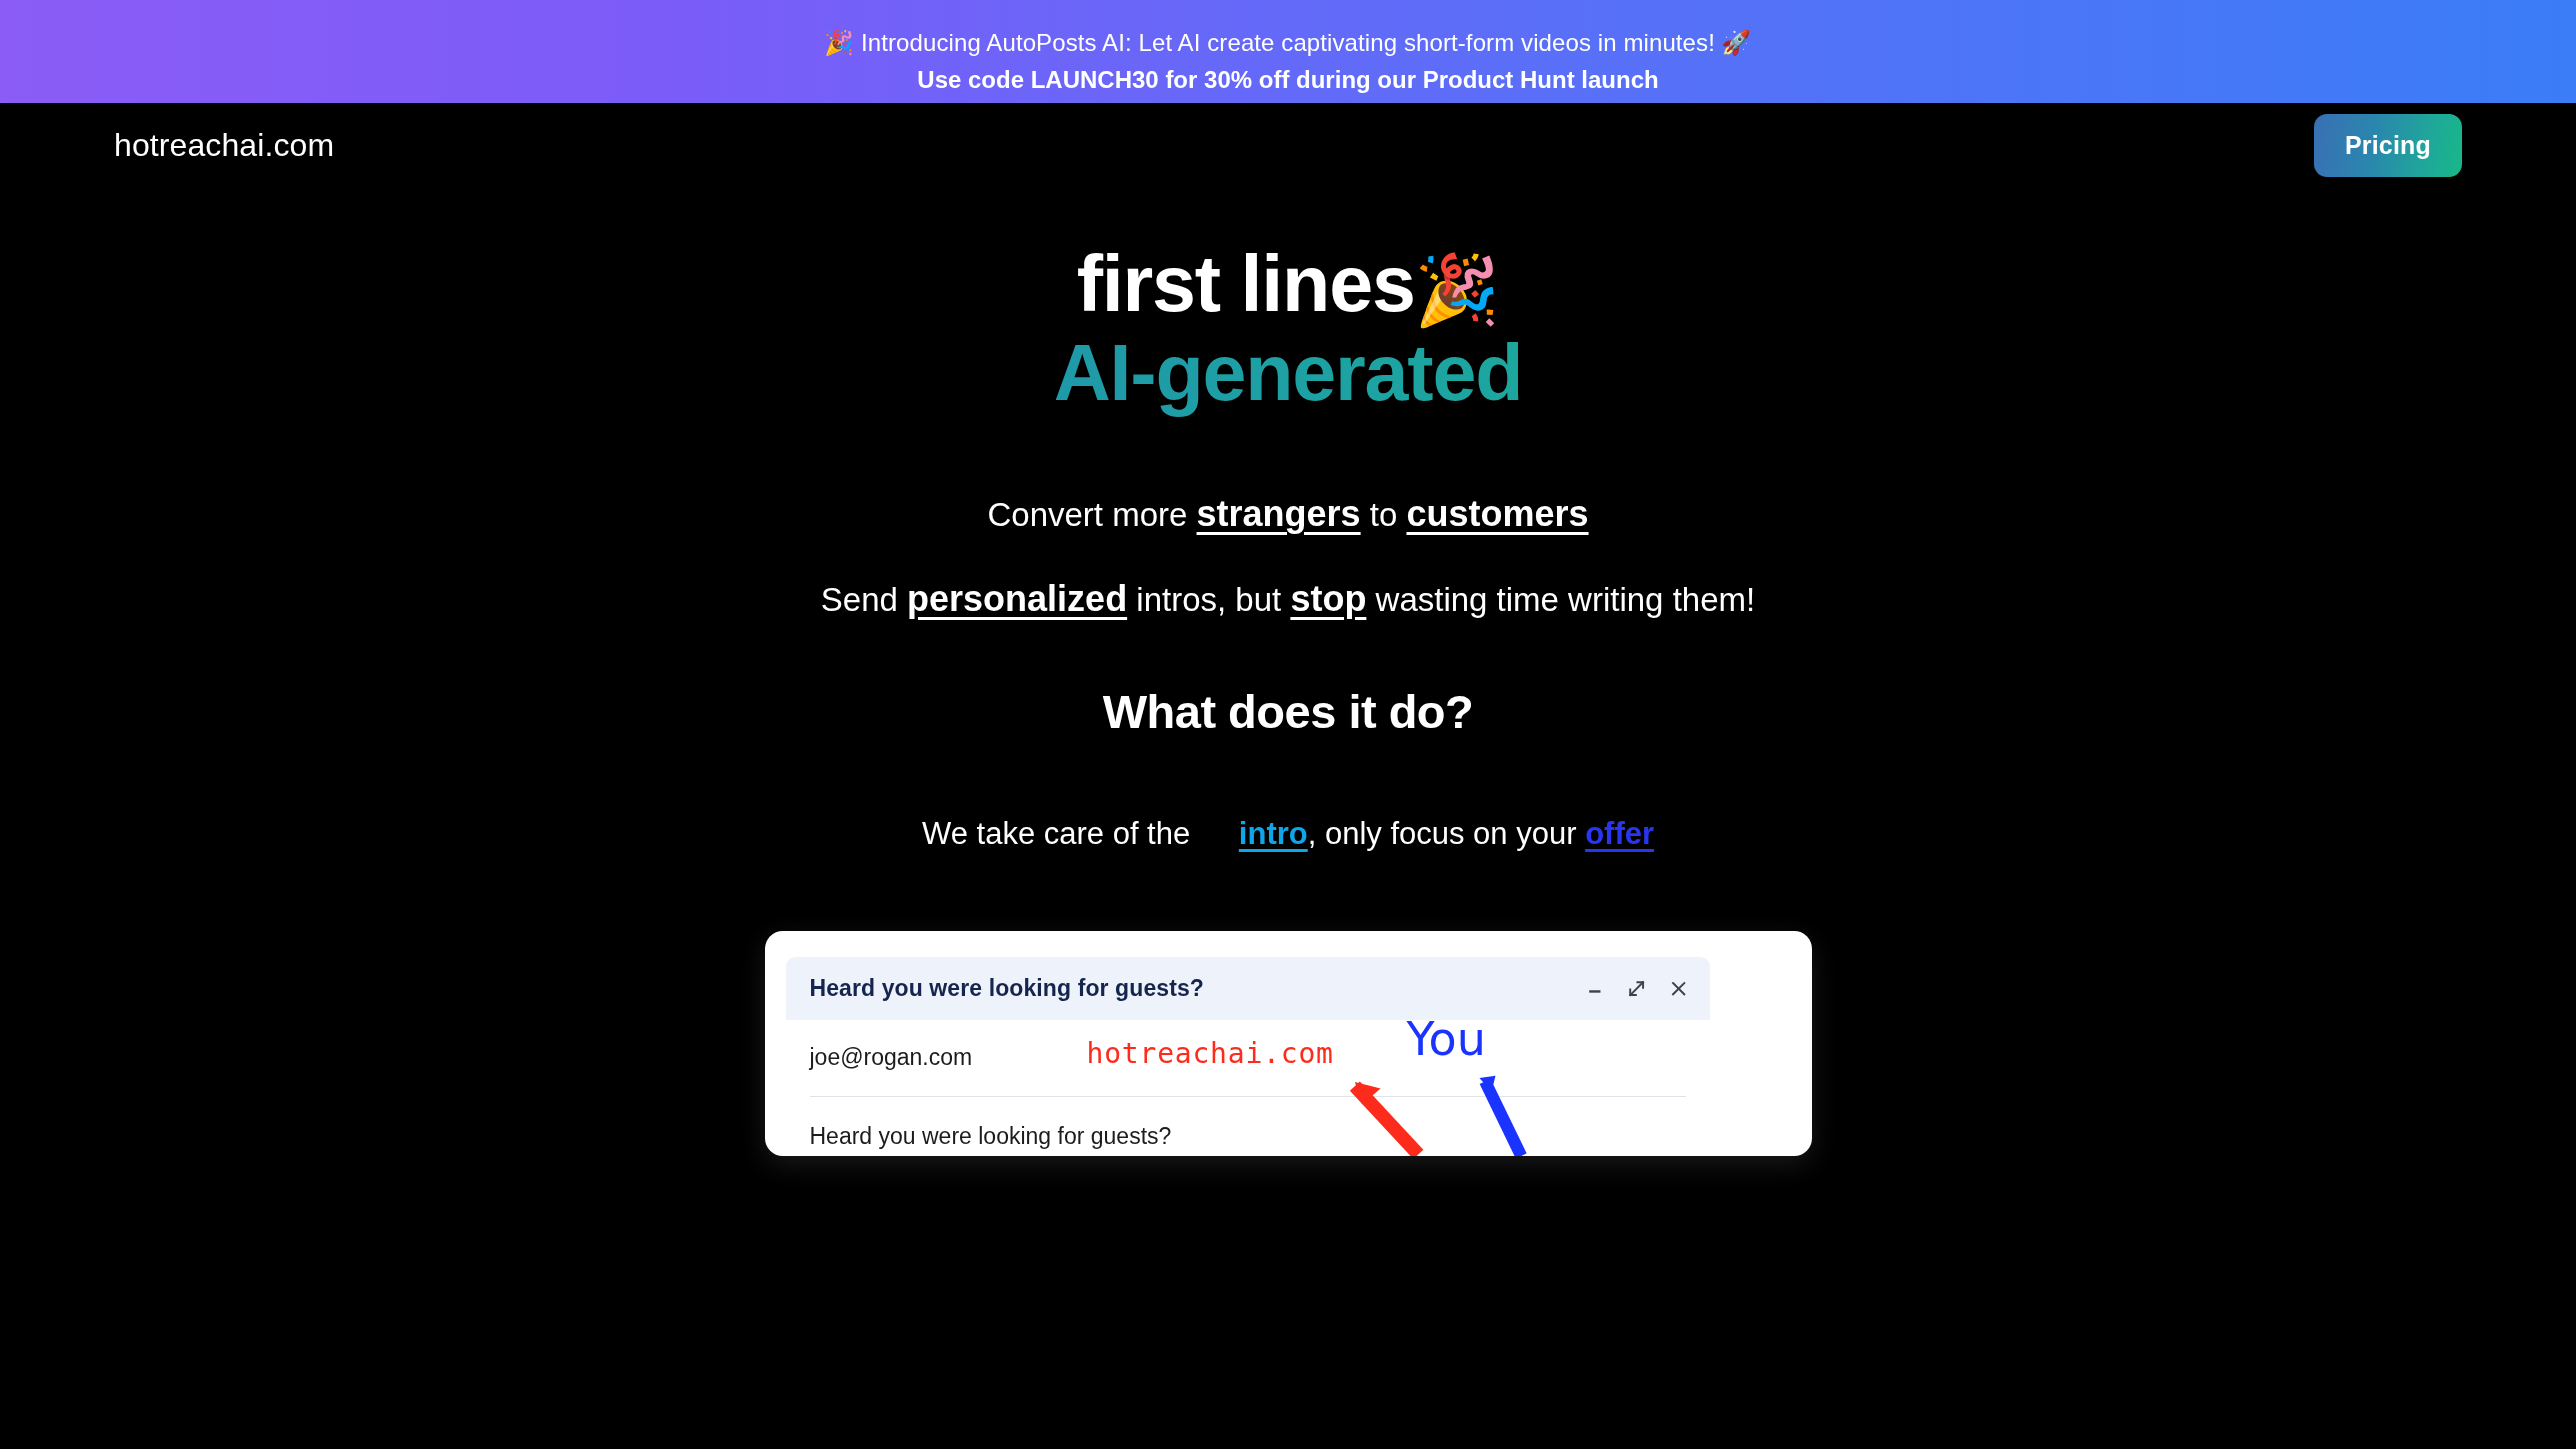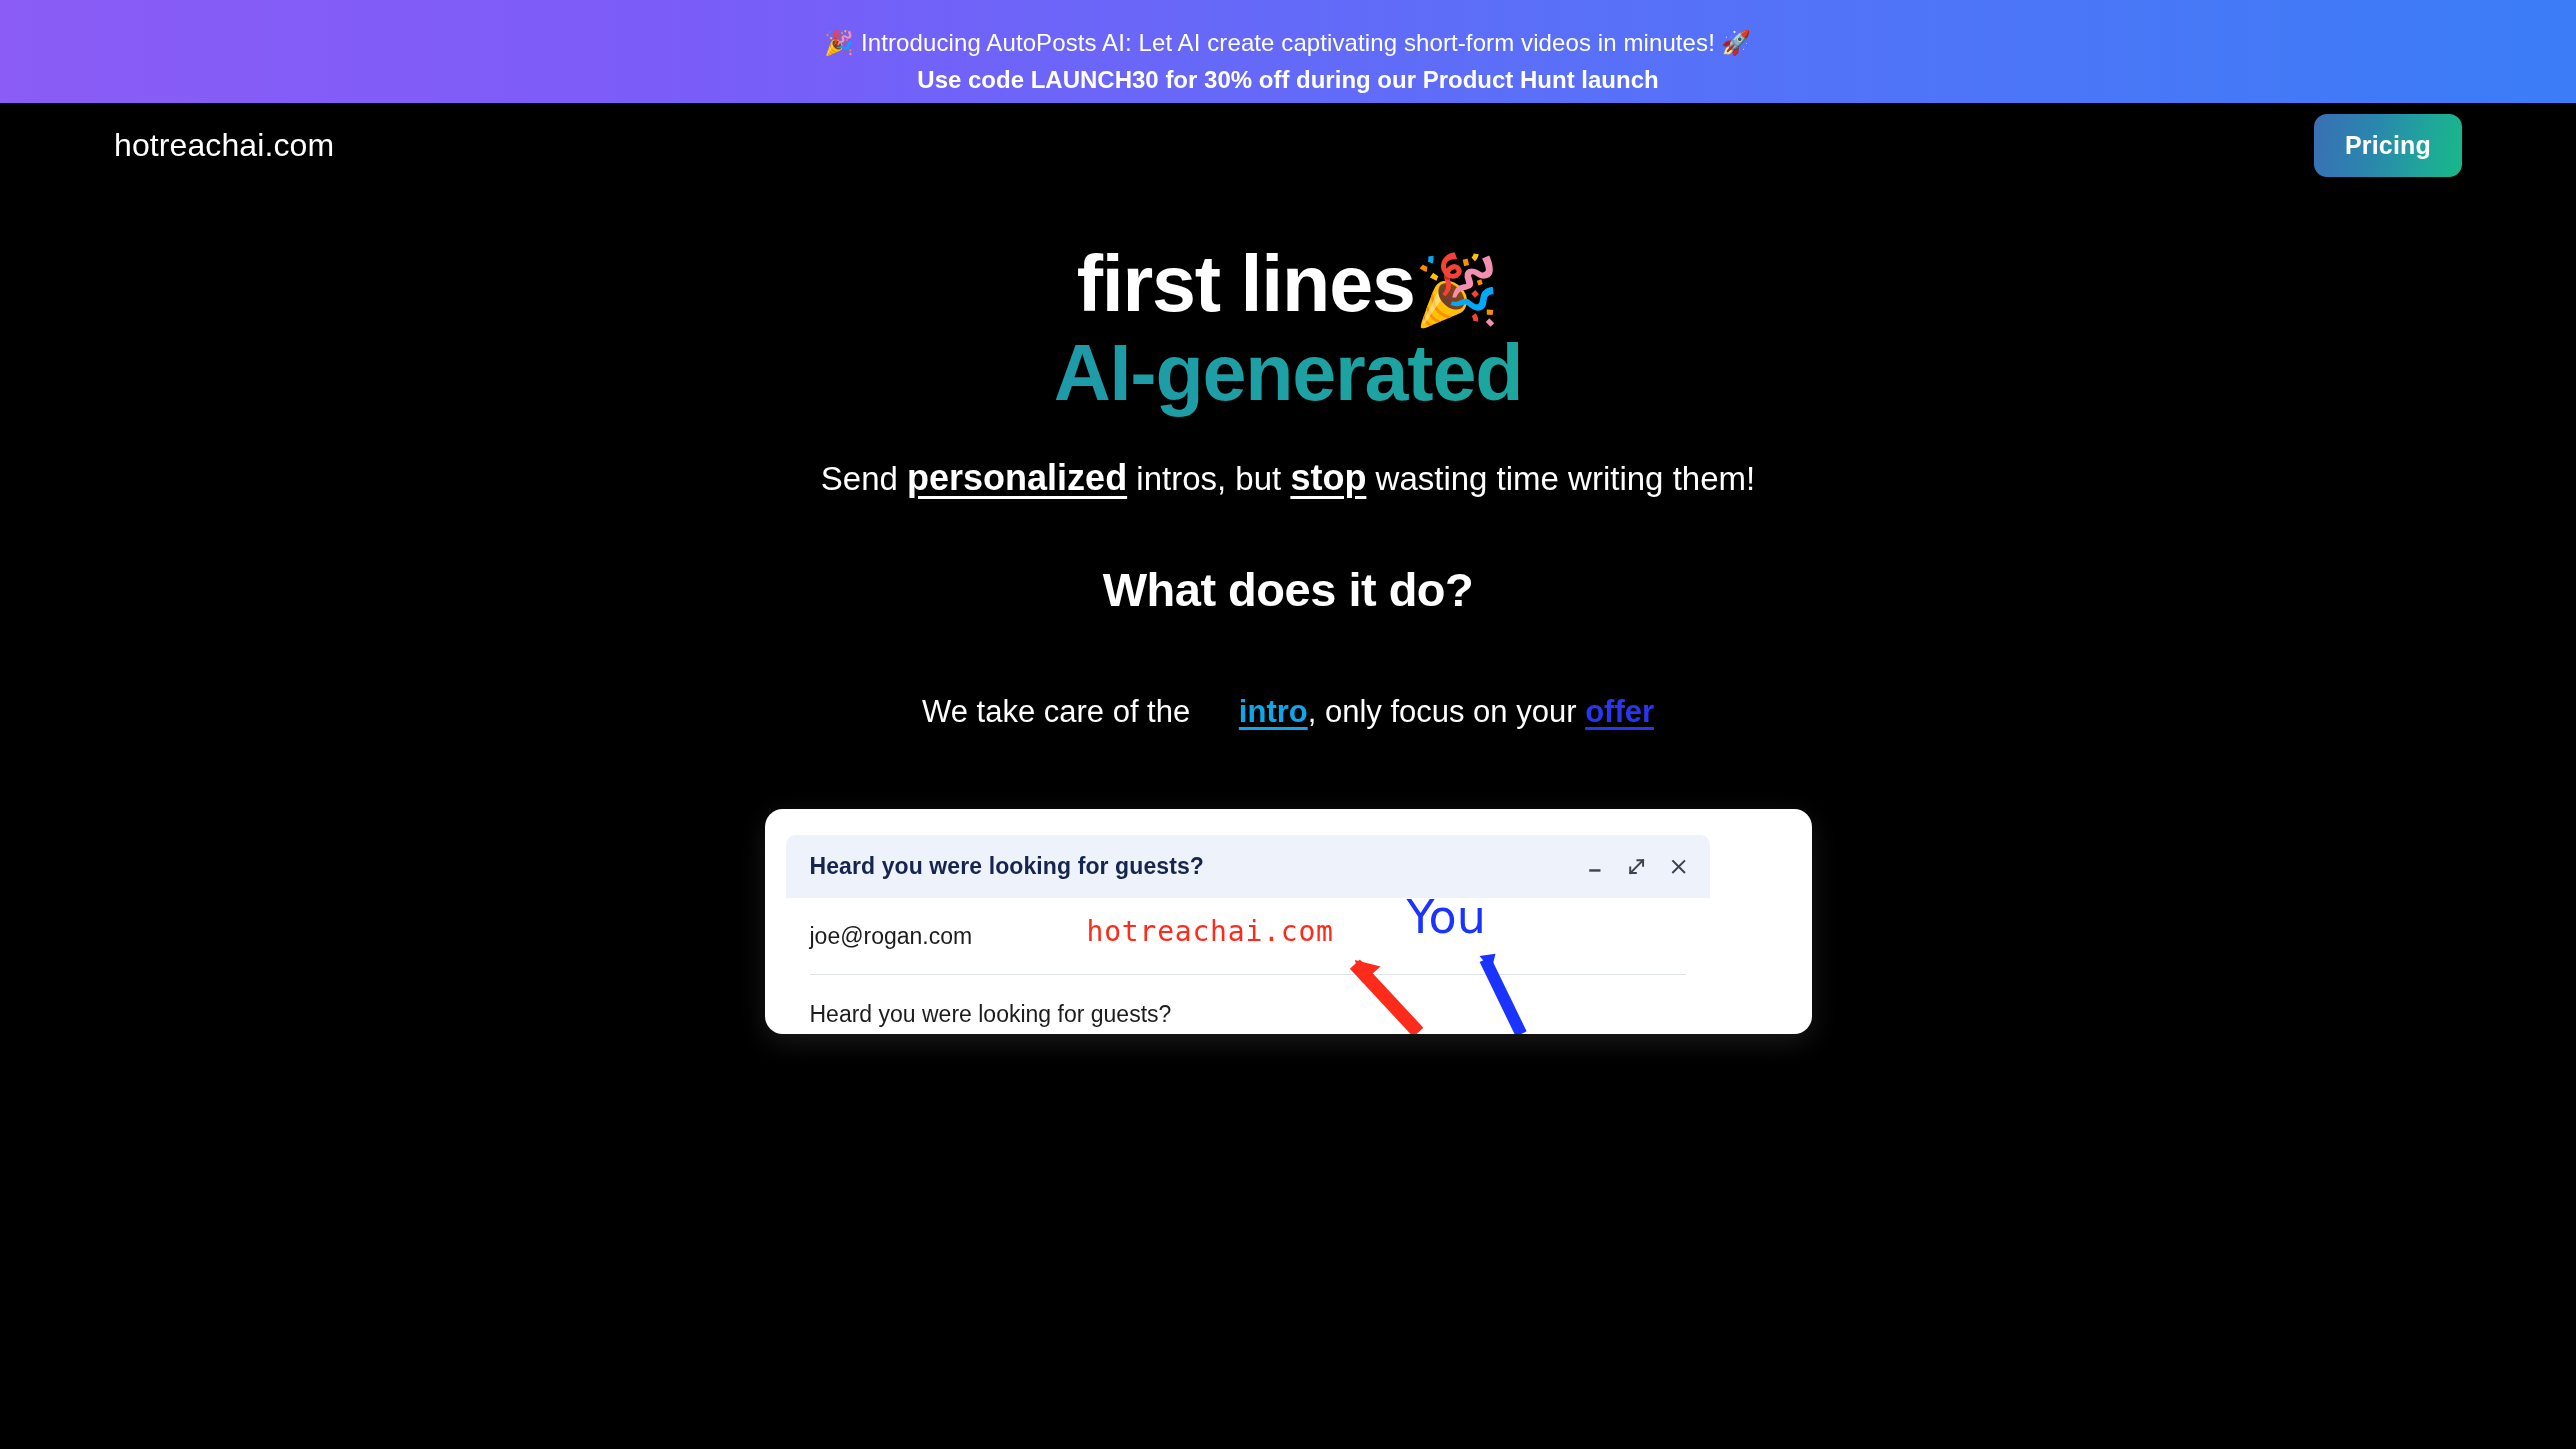--- a/index.html
+++ b/index.html
@@ -311,20 +311,23 @@
 </div>
 
 <div class="hero">
   <h1 class="hero-title">
     <span class="hero-title-line">
       <span>first lines</span><span class="hero-emoji">🎉</span>
     </span>
     <span class="hero-title-line gradient-word">AI-generated</span>
   </h1>
 
+  <div class="hero-sub">
+    <span>Convert more </span><span class="u-strong">strangers</span><span> to </span><span class="u-strong">customers</span>
+  </div>
 
   <div class="hero-sub-2">
     <span>Send </span><span class="u-strong">personalized</span><span> intros, but </span><span class="u-strong">stop</span><span> wasting time writing them!</span>
   </div>
 </div>
 
 <h2 class="section-heading">What does it do?</h2>
 
 <div class="section-tagline">
   <span>We take care of the </span><span class="kw-intro">intro</span><span>, only focus on your </span><span class="kw-offer">offer</span>

